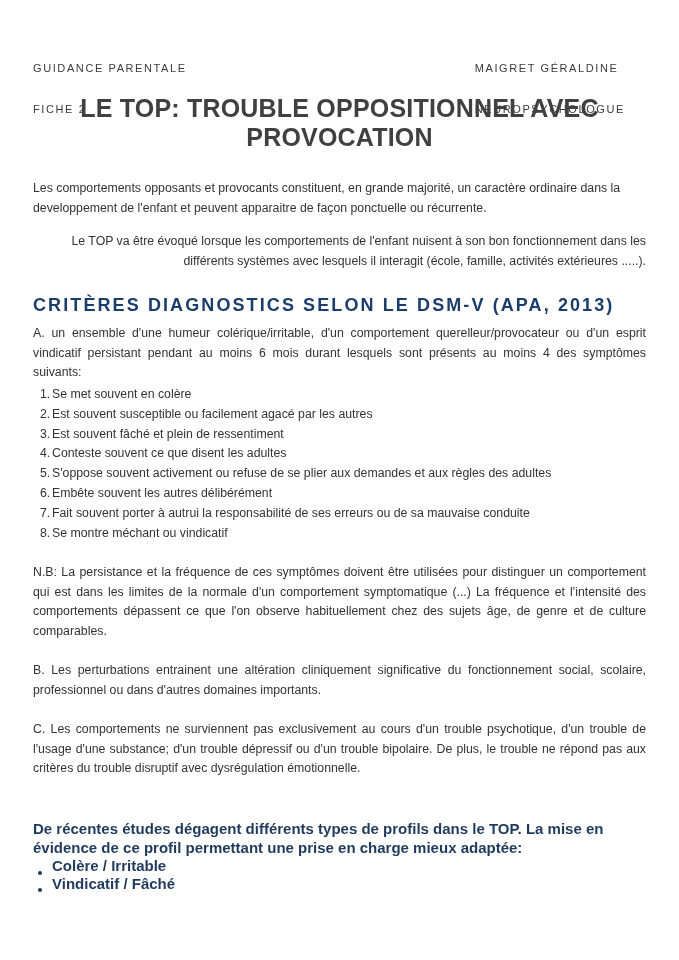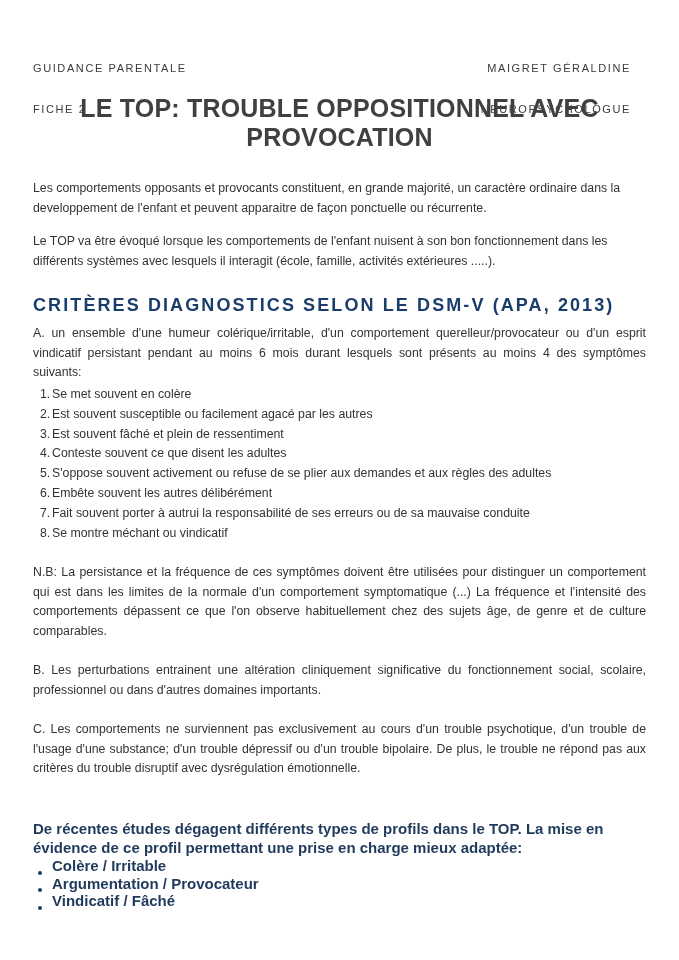--- a/index.html
+++ b/index.html
@@ -17,21 +17,21 @@
     }
     .header-left, .header-right {
       position: absolute;
       top: 36px;
       font-size: 11px;
       letter-spacing: 1.6px;
       line-height: 17px;
       color: #3a3a3a;
     }
     .header-left { left: 33px; }
-    .header-right { right: 48px; text-align: right; }
+    .header-right { right: 54px; }
     .header-line { display: block; margin-top: 24px; }
 
     .title {
       position: absolute;
       top: 94px;
       left: 20px;
       right: 20px;
       text-align: center;
       font-family: "Liberation Sans", sans-serif;
       font-weight: bold;
@@ -44,21 +44,21 @@
 
     .content {
       position: absolute;
       left: 33px;
       right: 33px;
       font-size: 12.3px;
       line-height: 19.6px;
       color: #333333;
     }
     .p-intro1 { top: 179px; }
-    .p-intro2 { top: 232px; }
+    .p-intro2 { top: 232px; text-align: right; }
 
     .section-heading {
       position: absolute;
       top: 295px;
       left: 33px;
       font-weight: bold;
       font-size: 18px;
       letter-spacing: 2.1px;
       color: #1a3d6b;
       margin: 0;
@@ -183,20 +183,16 @@
 
 <div class="profiles">
   <p>De récentes études dégagent différents types de profils dans le TOP. La mise en évidence de ce profil permettant une prise en charge mieux adaptée:</p>
   <ul class="profile-list">
     <li>
         <span class="bullet"></span>
         <span>Colère / Irritable</span>
       </li>
     <li>
         <span class="bullet"></span>
-        <span>Argumentation / Provocateur</span>
-      </li>
-    <li>
-        <span class="bullet"></span>
         <span>Vindicatif / Fâché</span>
       </li>
   </ul>
 </div>
 
 </body></html>

